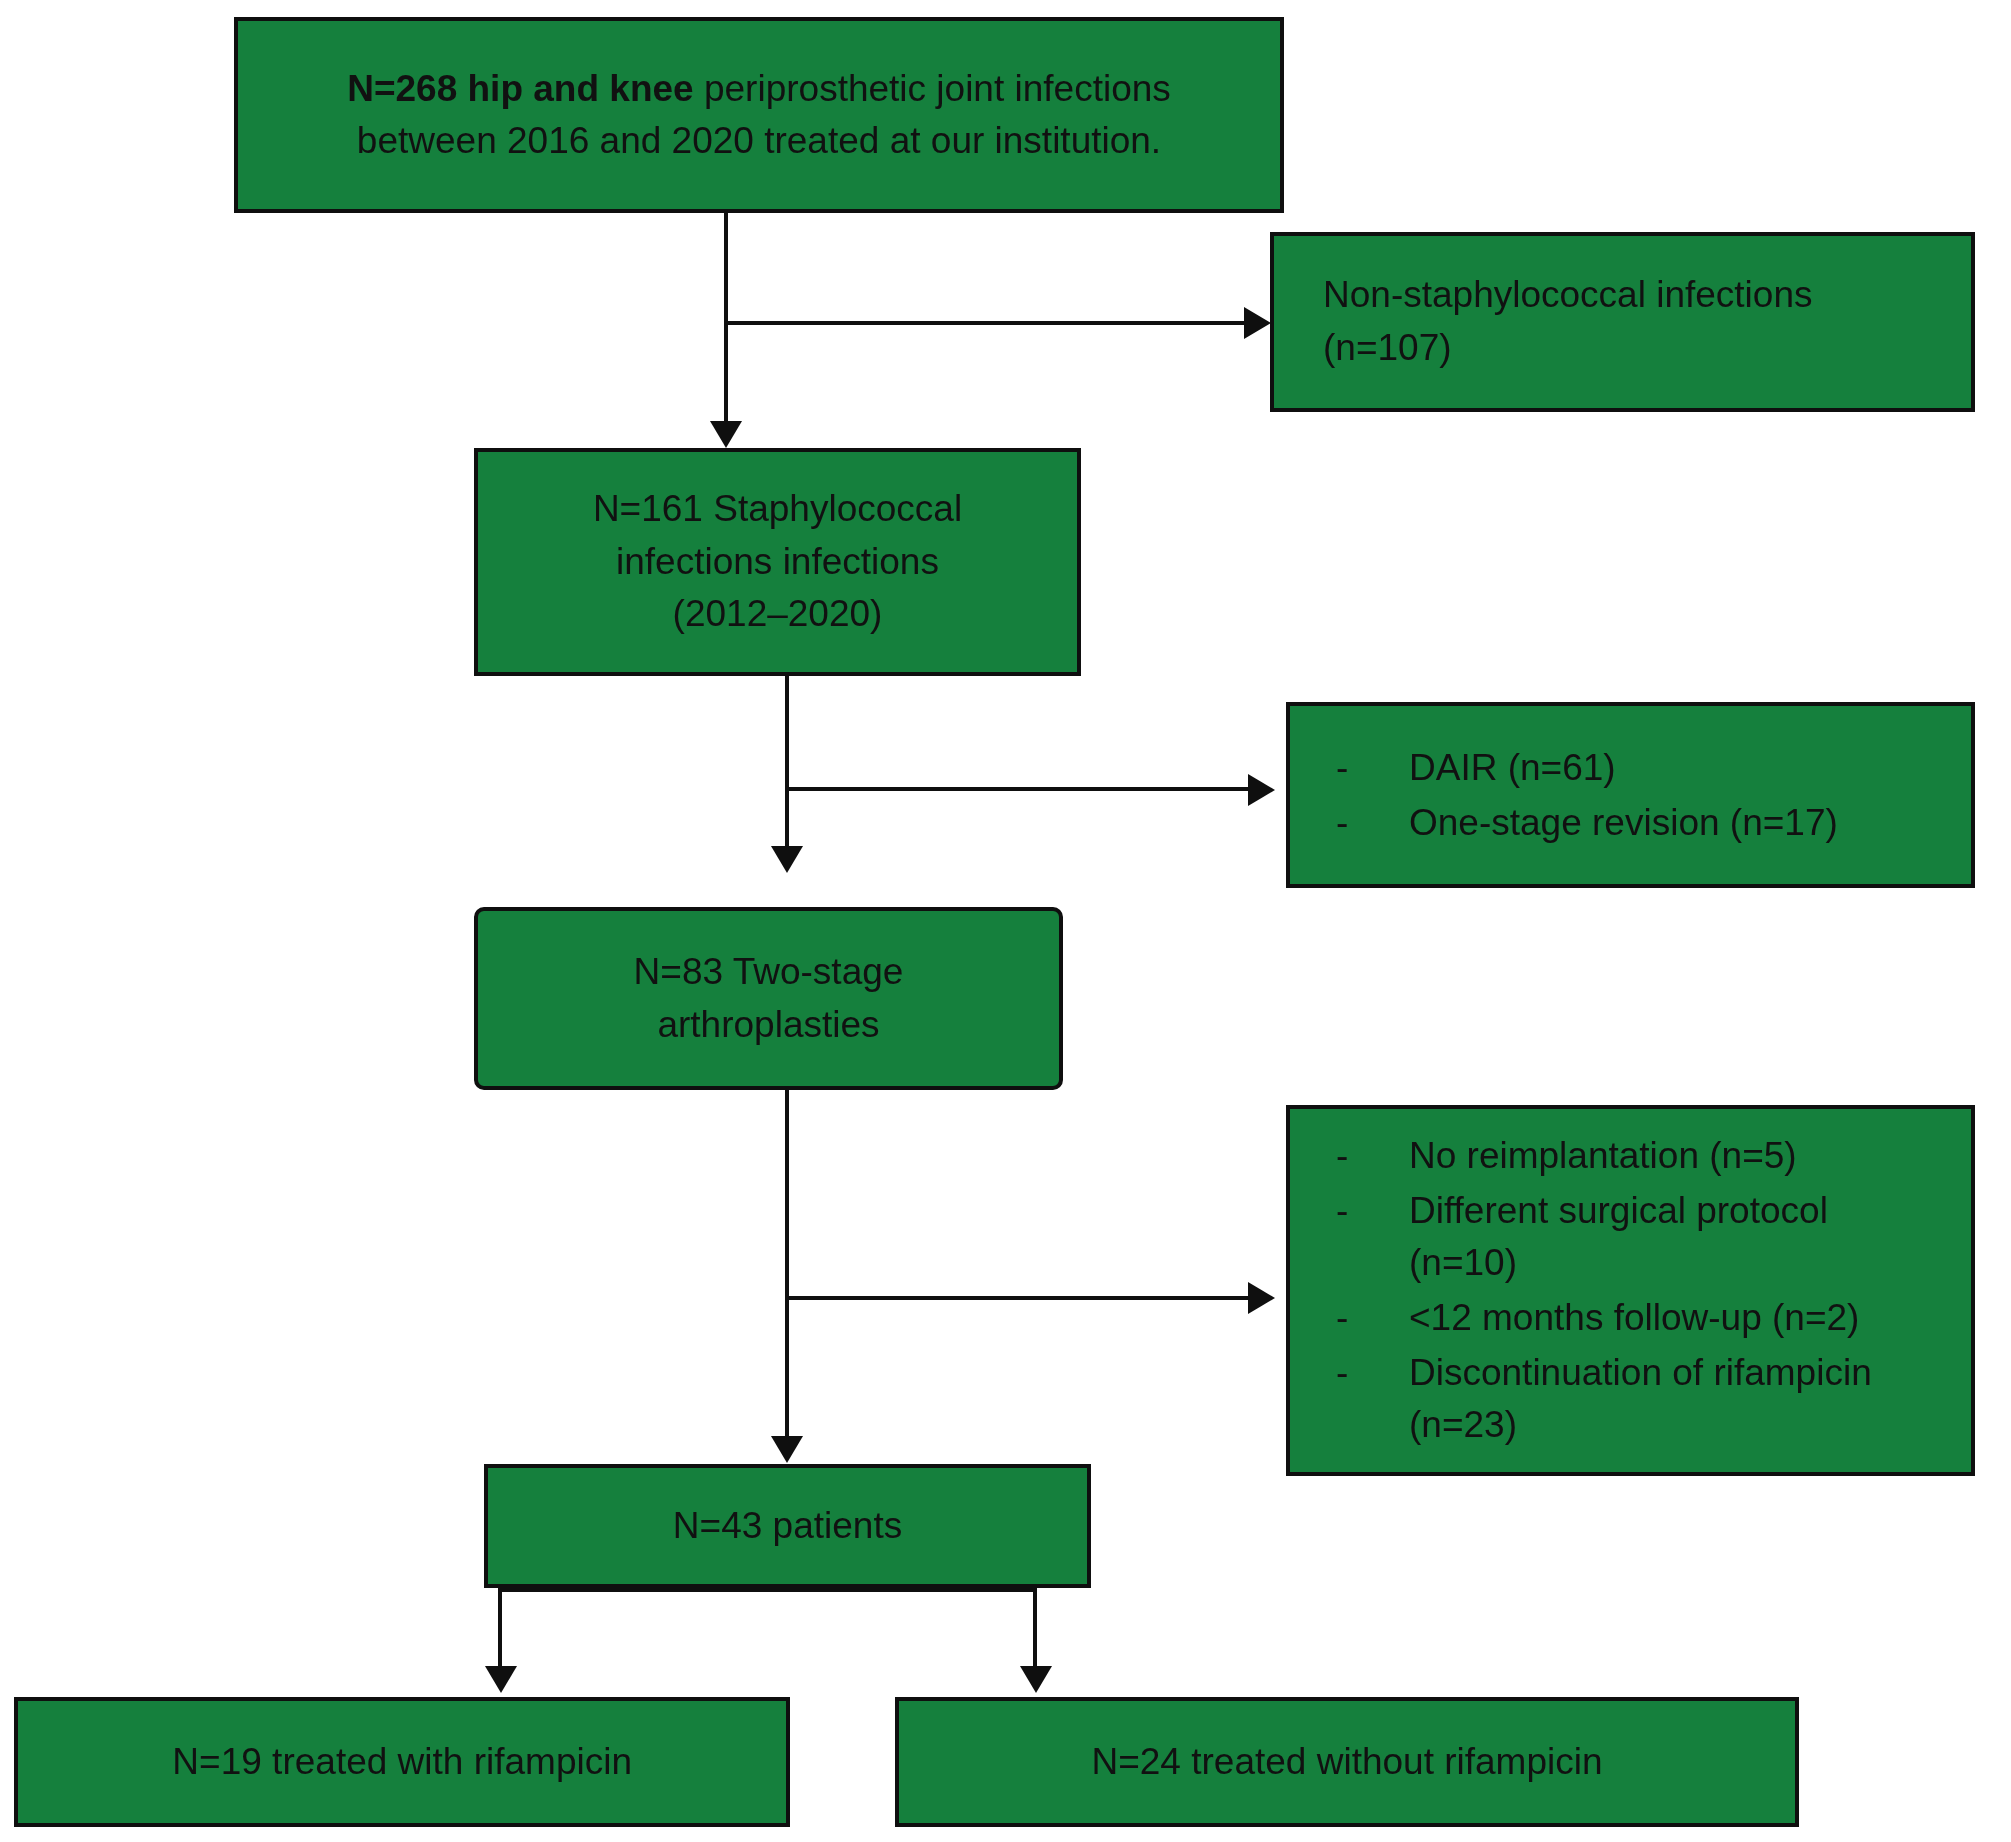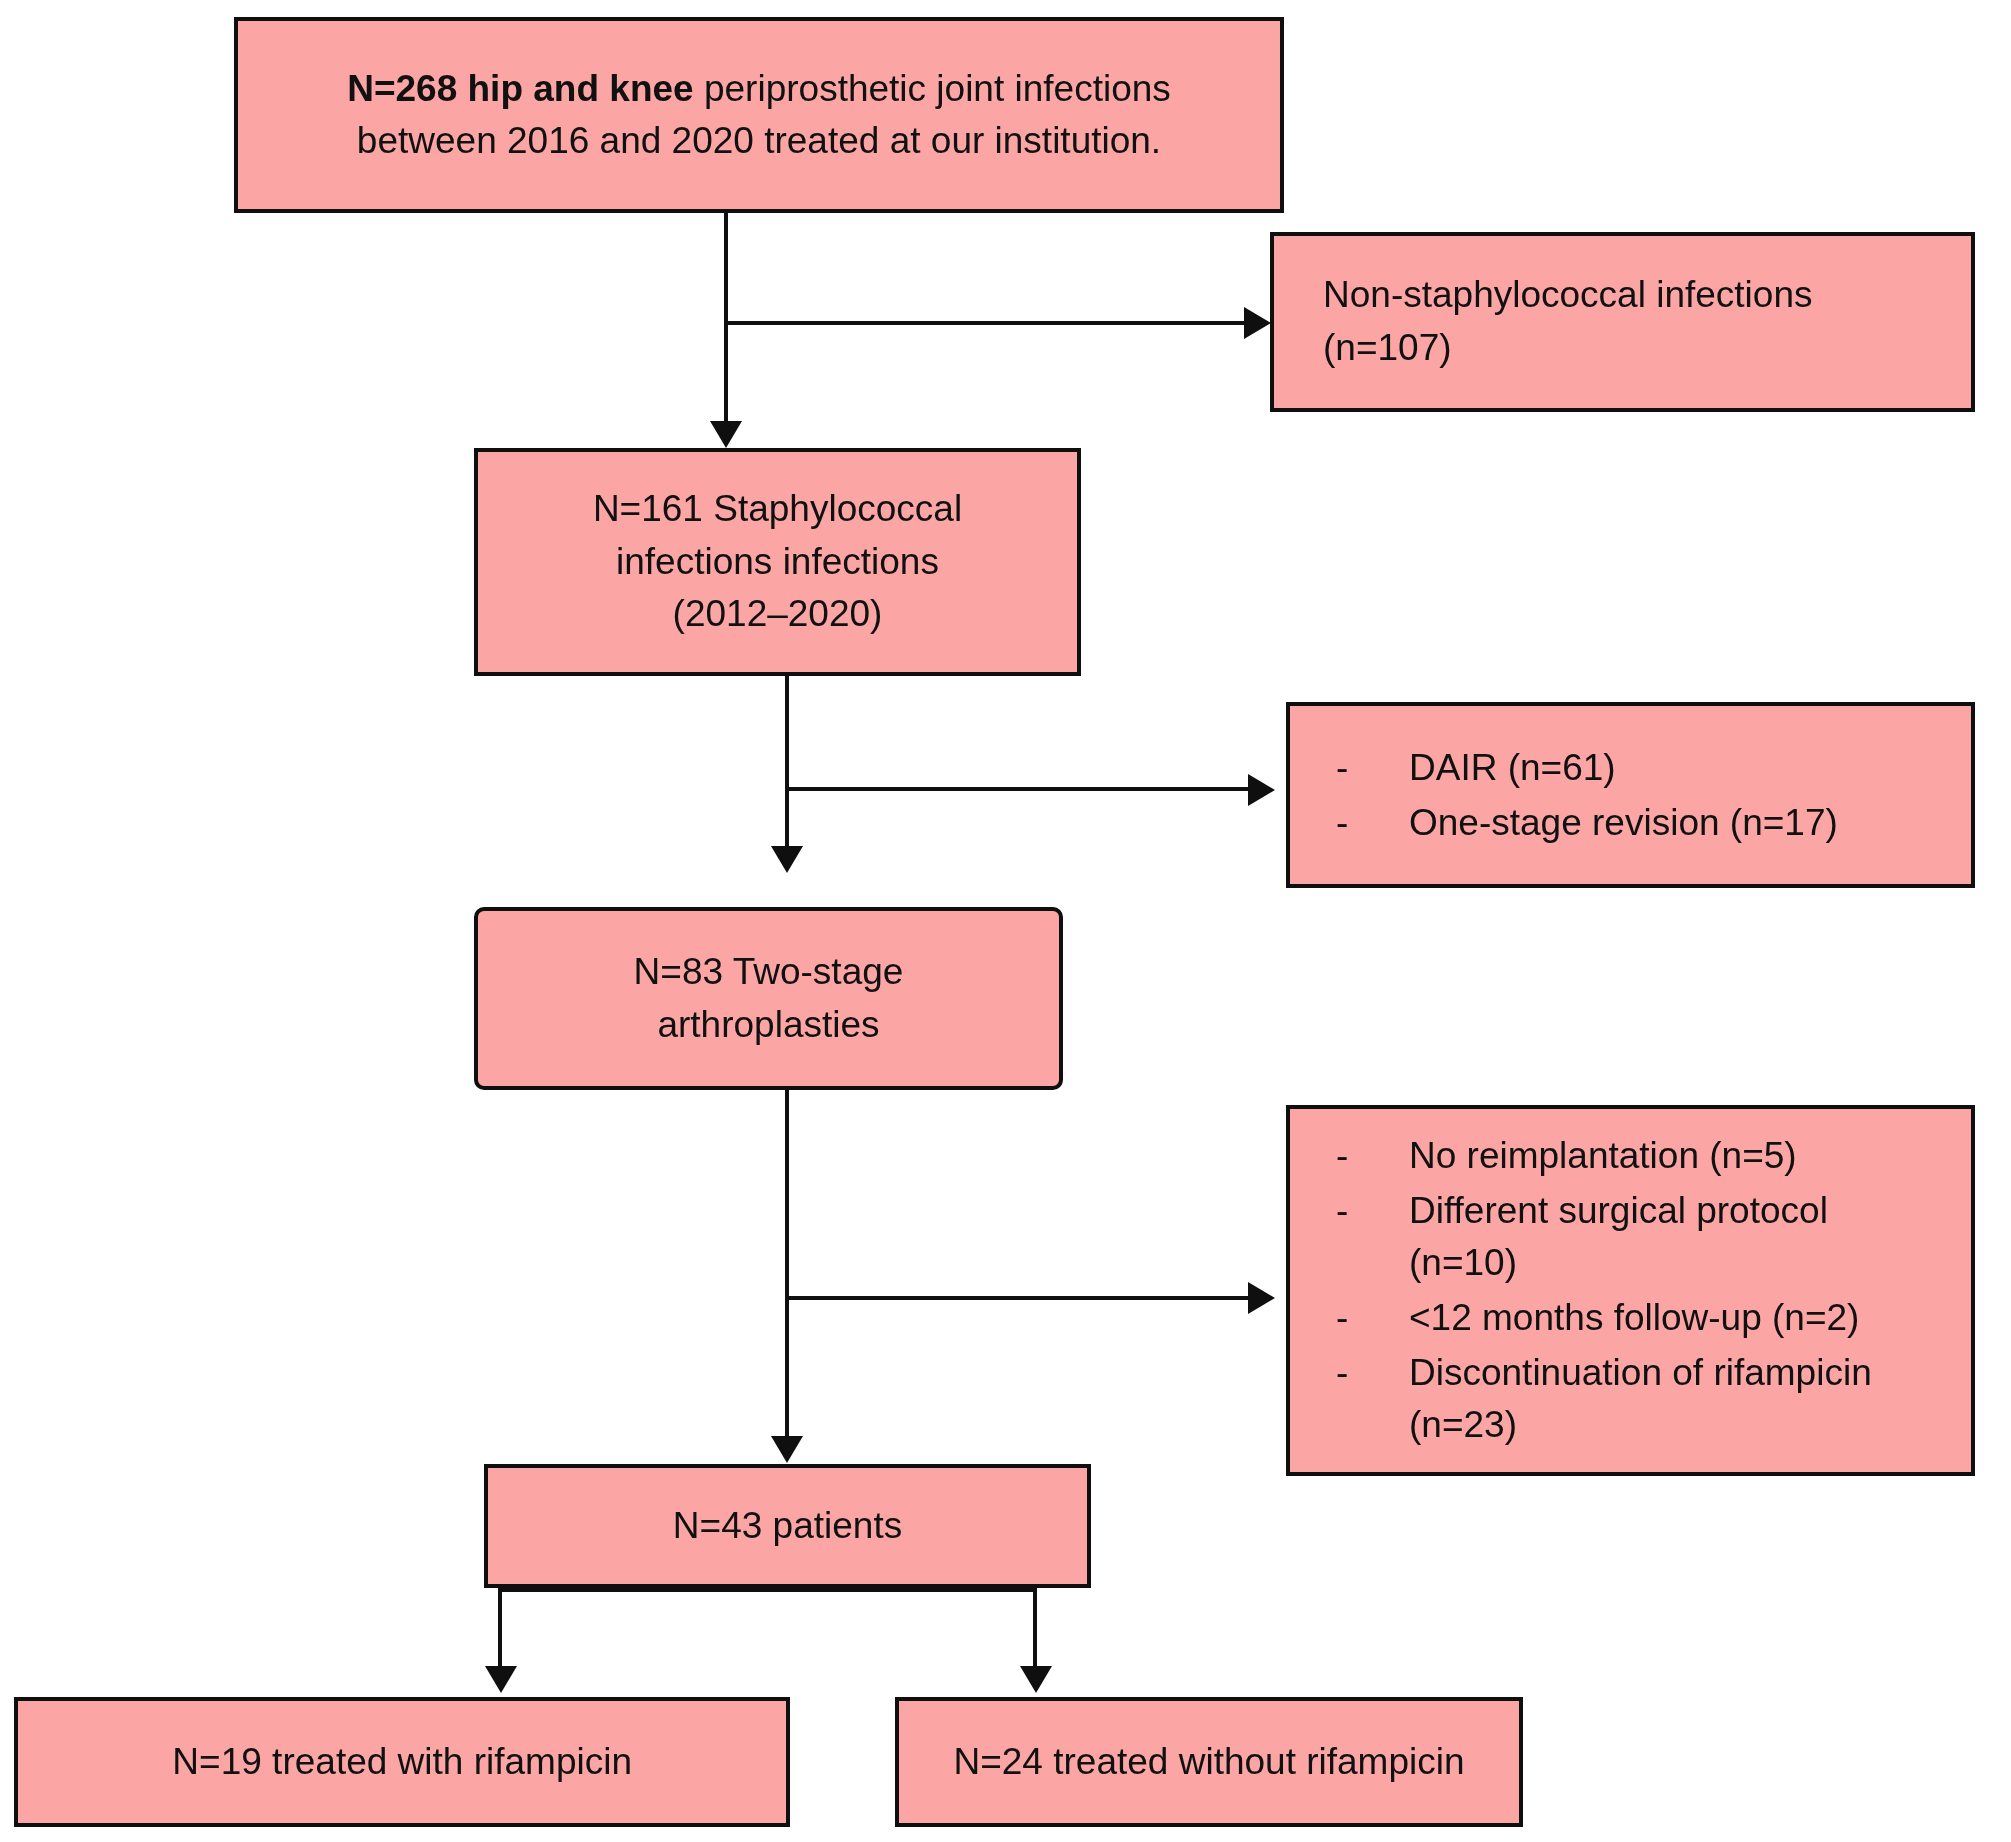--- a/index.html
+++ b/index.html
@@ -12,21 +12,21 @@
     width: 2012px;
     height: 1843px;
     background: #ffffff;
     font-family: "Liberation Sans", sans-serif;
     overflow: hidden;
   }
   .node {
     position: absolute;
     box-sizing: border-box;
     border: 4px solid #0f0f0f;
-    background: #fca5a5;
+    background: #15803d;
     display: flex;
     flex-direction: column;
     justify-content: center;
     color: #111111;
     font-size: 37px;
     line-height: 1.42;
   }
   .node.center { align-items: center; text-align: center; }
   .node.left   { align-items: flex-start; text-align: left; }
   .node .pad   { padding: 0 48px; width: 100%; box-sizing: border-box; }
@@ -178,20 +178,20 @@
   <div class="arrow-down" style="left:485px; top:1666px;"></div>
   <div class="vline" style="left:1033px; top:1588px; height:79px;"></div>
   <div class="arrow-down" style="left:1020px; top:1666px;"></div>
 
   <div class="node center" style="left:14.2px; top:1697px; width:776px; height:130px;">
     <div class="pad">
       <div>N=19 treated with rifampicin</div>
     </div>
   </div>
 
-  <div class="node center" style="left:895px; top:1697px; width:628px; height:130px;">
+  <div class="node center" style="left:895px; top:1697px; width:904px; height:130px;">
     <div class="pad">
       <div>N=24 treated without rifampicin</div>
     </div>
   </div>
 
 </div>
 
 
 </body></html>

